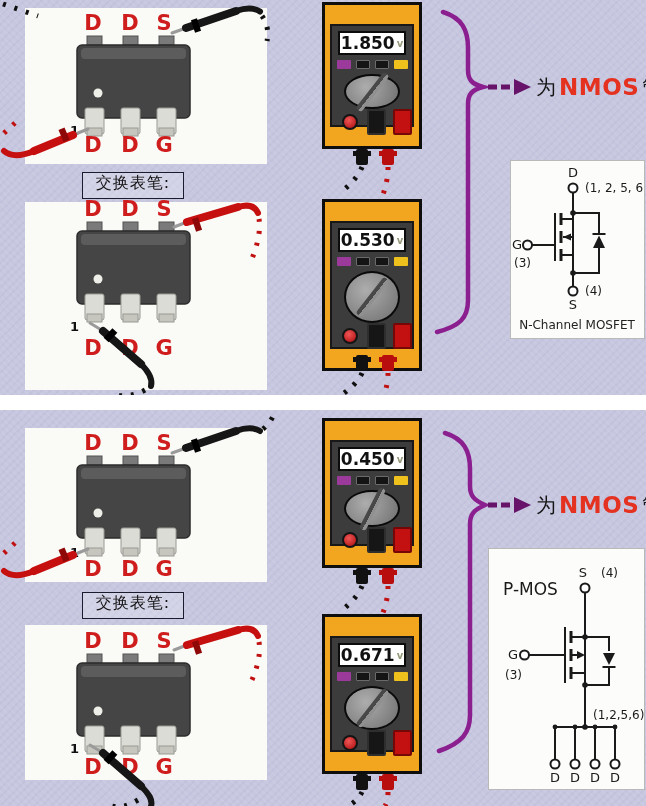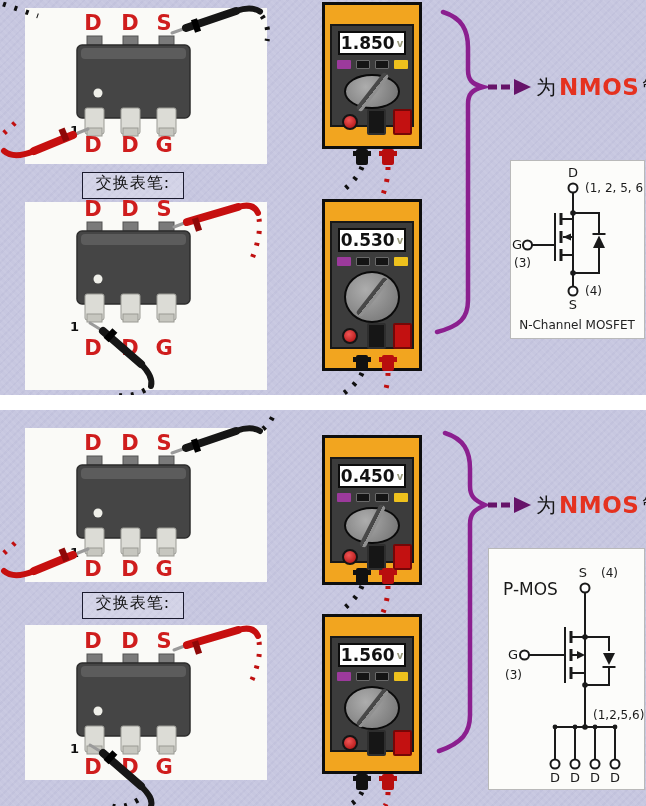--- a/index.html
+++ b/index.html
@@ -372,21 +372,21 @@
     </g>
     <g>
       <line class="metal" x1="90" y1="745" x2="103" y2="753"></line>
       <path class="hblk" d="M103,753 L141,786"></path>
       <line class="collar-b" x1="108" y1="755" x2="113" y2="759.5"></line>
       <path class="hblkthin" d="M141,786 C149,794 153,800 151,806"></path>
       <path class="dotb" d="M138,800 C128,806 120,808 112,806"></path>
     </g>
   </svg>
 
-  <div class="meter" style="top:435px;height:150px">
+  <div class="meter" style="top:418px;height:150px">
     <div class="m-inner">
       <div class="m-display">
         <span>0.450</span>
           <span class="m-unit">v</span>
       </div>
       <div class="m-buttons">
         <span class="mb purple"></span>
         <span class="mb dark"></span>
         <span class="mb dark"></span>
         <span class="mb yellow"></span>
@@ -406,21 +406,21 @@
       <rect class="plug-b" x="31" y="2" width="18" height="5"></rect>
     <rect class="plug-r" x="60" y="0" width="12" height="16" rx="2"></rect>
       <rect class="plug-r" x="57" y="2" width="18" height="5"></rect>
     <path class="dotb" d="M40,18 C36,28 28,36 18,44"></path>
     <path class="dotr" d="M66,18 C66,28 64,38 60,47"></path>
   </svg>
 
   <div class="meter" style="top:614px;height:160px">
     <div class="m-inner">
       <div class="m-display">
-        <span>1.560</span>
+        <span>0.671</span>
           <span class="m-unit">v</span>
       </div>
       <div class="m-buttons">
         <span class="mb purple"></span>
         <span class="mb dark"></span>
         <span class="mb dark"></span>
         <span class="mb yellow"></span>
       </div>
       <div class="m-dial">
           <div class="m-pointer"></div>

